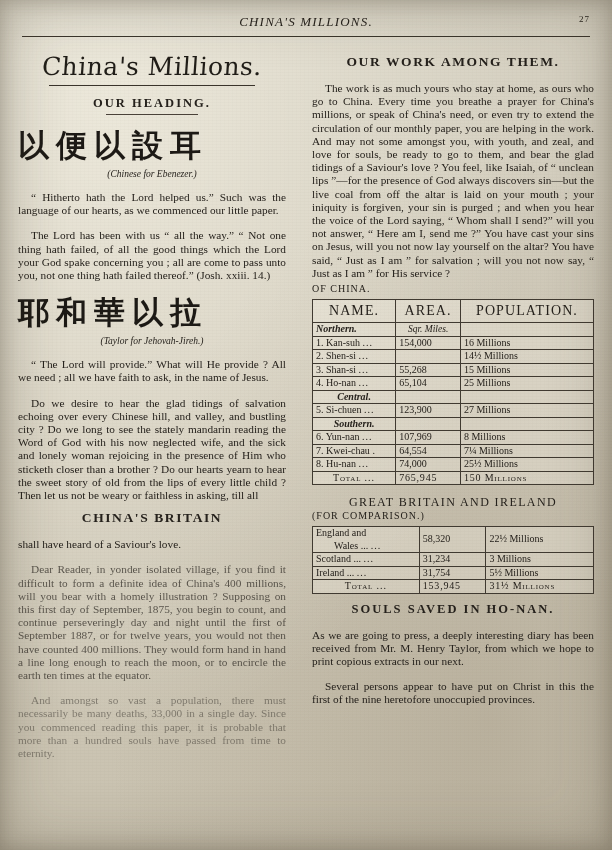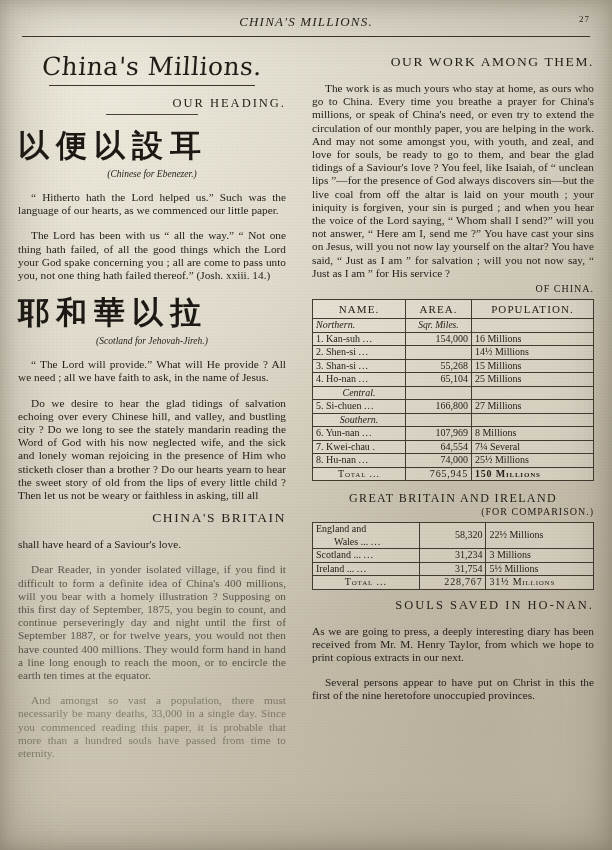--- a/index.html
+++ b/index.html
@@ -64,26 +64,26 @@
     margin:6px 0 2px;
     color:#201d18;
     transform:skewX(-4deg);
   }
   .mast-rule{
     width:206px;height:0;margin:4px auto 10px;
     border-top:1px solid #3a342b;
   }
 
   h2.sec{
-    text-align:right;
+    text-align:center;
     font-variant:small-caps;
     letter-spacing:2px;
     font-size:12.5px;
     margin:8px 0 6px;
-    font-weight:normal;
+    font-weight:bold;
   }
   h2.sec.big{font-size:13.5px;letter-spacing:1.6px;}
   .hd-underline{
     width:92px;height:0;margin:-3px auto 8px;
     border-top:1px solid #4a4239;
   }
 
   .chinese{
     font-family:Liberation Mono, monospace;
     font-size:31px;
@@ -119,48 +119,48 @@
     width:100%;
     border-collapse:collapse;
     font-size:10px;
     background:rgba(255,252,242,.28);
   }
   table, th, td{border:1px solid #403a31;}
   th{
     font-weight:normal;
     font-variant:small-caps;
     letter-spacing:1.1px;
-    font-size:11px;
+    font-size:14px;
     padding:3px 2px;
     text-align:center;
   }
   td{padding:0 3px;height:12.5px;line-height:12.5px;}
   td.name{text-align:left;white-space:nowrap;}
-  td.num{text-align:right;}
+  td.num{}
   td.pop{text-align:left;white-space:nowrap;}
-  .grp{font-style:italic;}
+  .grp{font-style:italic;font-weight:bold;}
   .tot td{font-variant:small-caps;letter-spacing:.8px;}
   .tot td.name{text-align:center;}
   .dots{letter-spacing:1px;}
   .sqm{font-style:italic;text-align:center;font-size:9.5px;}
   .tbl-title{
     text-align:center;
     font-variant:small-caps;
     letter-spacing:1.4px;
     font-size:12px;
     margin:10px 0 0;
   }
   .tbl-sub{
-    text-align:right;
+    text-align:left;
     font-variant:small-caps;
     font-size:10px;
     letter-spacing:1px;
     margin:0 0 5px;
   }
-  .bold{font-weight:bold;}
+  .bold{font-weight:normal;}
 </style>
 </head>
 <body>
 
 <div class="paper"></div>
 
 <div class="page">
 
   <div class="runhead">CHINA'S MILLIONS.</div>
   <div class="folio">27</div>
@@ -174,21 +174,21 @@
     <h2 class="sec">OUR HEADING.</h2>
     <div class="hd-underline"></div>
 
     <div class="chinese">以便以設耳</div>
     <div class="chin-note">(Chinese for Ebenezer.)</div>
 
     <p>“ Hitherto hath the Lord helped us.”  Such was the language of our hearts, as we commenced our little paper.</p>
     <p>The Lord has been with us “ all the way.”  “ Not one thing hath failed, of all the good things which the Lord your God spake concerning you ; all are come to pass unto you, not one thing hath failed thereof.” (Josh. xxiii. 14.)</p>
 
     <div class="chinese">耶和華以拉</div>
-    <div class="chin-note">(Scotland for Jehovah-Jireh.)</div>
+    <div class="chin-note">(Taylor for Jehovah-Jireh.)</div>
 
     <p>“ The Lord will provide.”  What will He provide ? All we need ; all we have faith to ask, in the name of Jesus.</p>
     <p>Do we desire to hear the glad tidings of salvation echoing over every Chinese hill, and valley, and bustling city ?  Do we long to see the stately mandarin reading the Word of God with his now neglected wife, and the sick and lonely woman rejoicing in the presence of Him who sticketh closer than a brother ? Do our hearts yearn to hear the sweet story of old from the lips of every little child ?  Then let us not be weary or faithless in asking, till all</p>
 
     <h2 class="sec big">CHINA'S BRITAIN</h2>
 
     <p class="noind">shall have heard of a Saviour's love.</p>
     <p class="fade1">Dear Reader, in yonder isolated village, if you find it difficult to form a definite idea of China's 400 millions, will you bear with a homely illustration ? Supposing on this first day of September, 1875, you begin to count, and continue perseveringly day and night until the first of September 1887, or for twelve years, you would not then have counted 400 millions. They would form hand in hand a line long enough to reach the moon, or to encircle the earth ten times at the equator.</p>
     <p class="fade3">And amongst so vast a population, there must necessarily be many deaths, 33,000 in a single day. Since you commenced reading this paper, it is probable that more than a hundred souls have passed from time to eternity.</p>
   </div>
@@ -237,38 +237,38 @@
             <td class="pop">25  Millions</td>
           </tr>
 
           <tr>
             <td class="name grp" style="text-align:center">Central.</td>
             <td></td>
             <td></td>
           </tr>
           <tr>
             <td class="name"><span>5.</span> <span>Si-chuen</span> <span class="dots">...</span></td>
-            <td class="num">166,800</td>
+            <td class="num">123,900</td>
             <td class="pop">27  Millions</td>
           </tr>
 
           <tr>
             <td class="name grp" style="text-align:center">Southern.</td>
             <td></td>
             <td></td>
           </tr>
           <tr>
             <td class="name"><span>6.</span> <span>Yun-nan</span> <span class="dots">...</span></td>
             <td class="num">107,969</td>
             <td class="pop">8  Millions</td>
           </tr>
           <tr>
             <td class="name"><span>7.</span> <span>Kwei-chau</span> <span class="dots">.</span></td>
             <td class="num">64,554</td>
-            <td class="pop">7¼ Several</td>
+            <td class="pop">7¼ Millions</td>
           </tr>
           <tr>
             <td class="name"><span>8.</span> <span>Hu-nan</span> <span class="dots">...</span></td>
             <td class="num">74,000</td>
             <td class="pop">25½ Millions</td>
           </tr>
 
           <tr class="tot">
             <td class="name"><span>Total</span> <span class="dots">...</span></td>
             <td class="num">765,945</td>
@@ -298,21 +298,21 @@
             <td class="num">31,234</td>
             <td class="pop">3  Millions</td>
           </tr>
           <tr>
             <td class="name"><span>Ireland ...</span> <span class="dots">...</span></td>
             <td class="num">31,754</td>
             <td class="pop">5½ Millions</td>
           </tr>
           <tr class="tot">
             <td class="name"><span>Total</span> <span class="dots">...</span></td>
-            <td class="num">228,767</td>
+            <td class="num">153,945</td>
             <td class="pop">31½ Millions</td>
           </tr>
         </tbody>
       </table>
     </div>
 
     <h2 class="sec">SOULS SAVED IN HO-NAN.</h2>
     <p class="noind">As we are going to press, a deeply interesting diary has been received from Mr. M. Henry Taylor, from which we hope to print copious extracts in our next.</p>
     <p>Several persons appear to have put on Christ in this the first of the nine heretofore unoccupied provinces.</p>
   </div>

